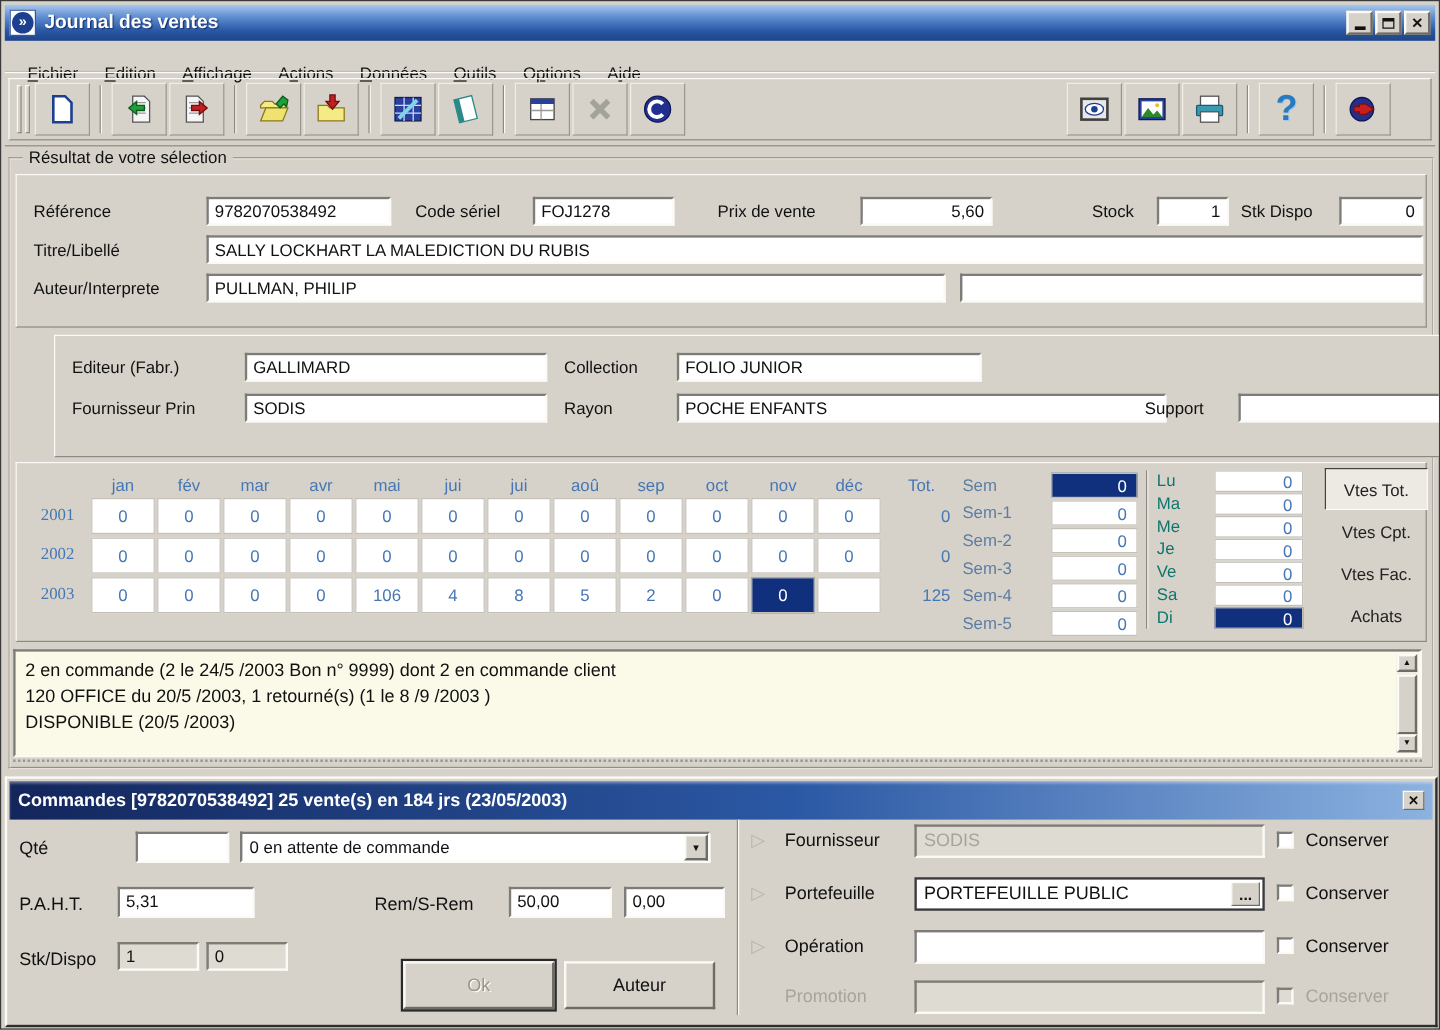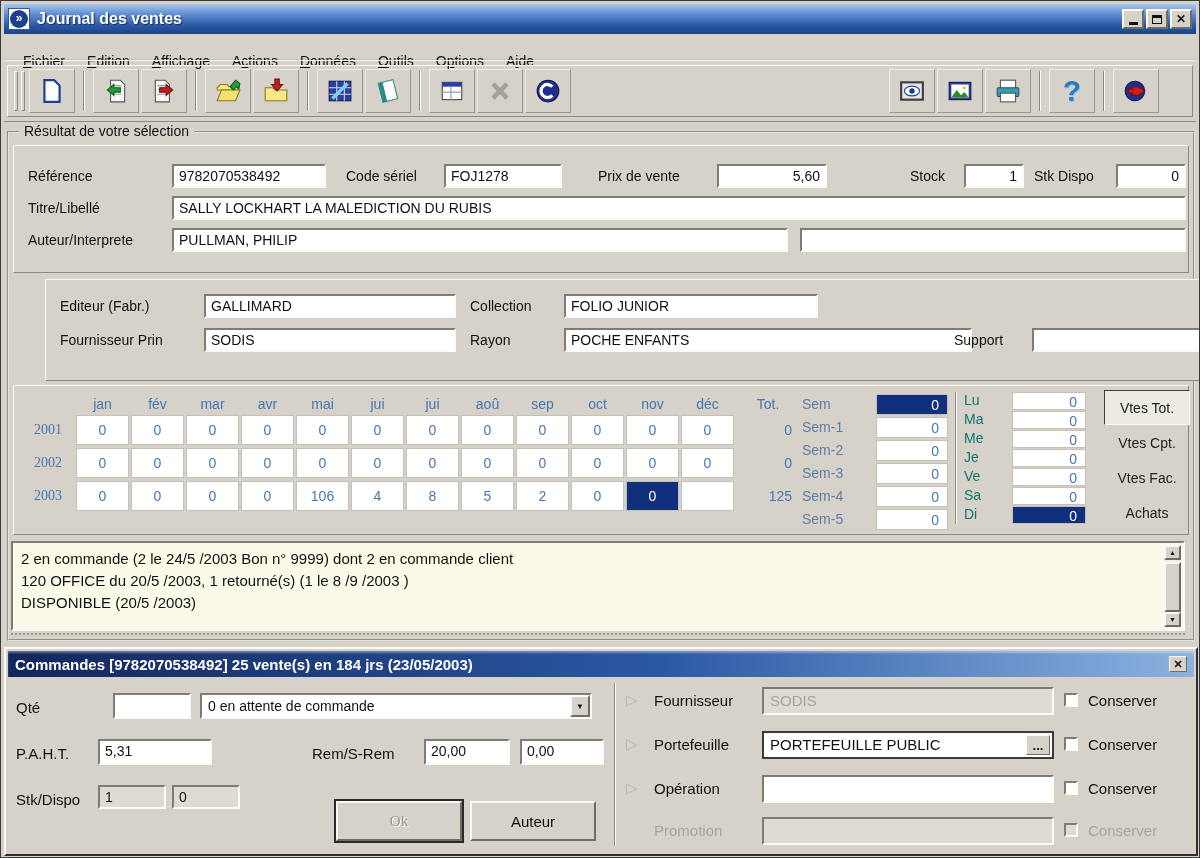--- a/index.html
+++ b/index.html
@@ -67,32 +67,32 @@
     border:2px solid;border-color:#7e7c77 #fbfaf6 #fbfaf6 #7e7c77;padding:5px 24px 0 8px;}
   .iline{font-size:15px;line-height:1.45;white-space:nowrap;overflow:hidden;}
   .sb{position:absolute;right:2px;top:2px;bottom:2px;width:17px;background:#efede6;display:flex;flex-direction:column;}
   .sb-btn{height:16px;display:flex;align-items:center;justify-content:center;font-size:7px;color:#111;}
   .sb-thumb{height:52px;margin-top:2px;}
   .sb-spacer{flex:1;}
   .strip{position:absolute;left:2px;top:500px;width:1174px;height:5px;border-top:2px dotted #9a968e;}
   
   .cmd{position:absolute;left:3px;top:646px;width:1194px;height:209px;background:#d6d2ca;
     border:2px solid;border-color:#fbfaf6 #2e2e2e #2e2e2e #fbfaf6;}
-  .cmd-title{position:absolute;left:2px;top:2px;right:2px;height:26px;display:flex;align-items:center;padding:12px 7px;
+  .cmd-title{position:absolute;left:2px;top:2px;right:2px;height:32px;display:flex;align-items:center;padding:12px 7px;
     background:linear-gradient(90deg,#13265c 0%,#2b58a4 55%,#8cb2e0 100%);
     box-shadow:inset 0 2px 2px rgba(255,255,255,.35);color:#fff;font-weight:bold;font-size:15px;}
   .cmd-close{margin-left:auto;width:18px;height:16px;background:#d6d2ca;border:1px solid;border-color:#fbfaf6 #6e6c66 #6e6c66 #fbfaf6;
     color:#111;font-size:11px;font-weight:bold;display:flex;align-items:center;justify-content:center;}
   .cmd-divider{position:absolute;left:608px;top:34px;bottom:8px;width:2px;border-left:1px solid #8e8a82;border-right:1px solid #fbfaf6;}
   .combo{position:absolute;left:194px;top:44px;width:392px;height:26px;display:flex;background:#fff;
     border:2px solid;border-color:#7e7c77 #fbfaf6 #fbfaf6 #7e7c77;}
   .combo-text{flex:1;font-size:14px;padding:3px 6px;white-space:nowrap;overflow:hidden;}
   .combo-btn{width:20px;display:flex;align-items:center;justify-content:center;font-size:8px;}
   .btn{position:absolute;display:flex;align-items:center;justify-content:center;font-size:15px;cursor:default;}
-  .btn.default{box-shadow:0 0 0 2px #2a2a2a;font-family:Liberation Serif, serif;}
+  .btn.default{box-shadow:0 0 0 2px #2a2a2a;}
   .btn.disabled{color:#9a968e;text-shadow:1px 1px 0 #fbfaf6;}
   .ul-first::first-letter{text-decoration:underline;}
   .crow{position:absolute;left:612px;right:8px;height:28px;}
   .carrow{position:absolute;left:8px;top:4px;font-size:15px;color:#b8b4ac;}
   .clbl{position:absolute;left:36px;top:5px;font-size:15px;}
   .cfld{position:absolute;left:144px;top:0;width:292px;height:28px;background:#fff;font-size:15px;padding:3px 6px;
     border:2px solid;border-color:#7e7c77 #fbfaf6 #fbfaf6 #7e7c77;white-space:nowrap;overflow:hidden;}
   .cfld.dis{background:#dedbd3;color:#a8a49c;}
   .cfld.focus{border-color:#3a3a3a;}
   .browse{position:absolute;right:2px;top:2px;width:24px;height:20px;display:flex;align-items:center;justify-content:center;
@@ -429,21 +429,21 @@
     <span class="lbl" style="left:10px;top:50px;font-size:15px">Qté</span>
     <span class="fld" style="left:107px;top:44px;width:78px;height:26px"></span>
     <span class="combo">
       <span class="combo-text">0 en attente de commande</span>
       <span class="combo-btn raised">▼</span>
     </span>
 
     <span class="lbl" style="left:10px;top:96px;font-size:15px">P.A.H.T.</span>
     <span class="fld" style="left:92px;top:90px;width:114px;height:26px">5,31</span>
     <span class="lbl" style="left:306px;top:96px;font-size:15px">Rem/S-Rem</span>
-    <span class="fld" style="left:418px;top:90px;width:86px;height:26px">20,00</span>
+    <span class="fld" style="left:418px;top:90px;width:86px;height:26px">50,00</span>
     <span class="fld" style="left:514px;top:90px;width:84px;height:26px">0,00</span>
 
     <span class="lbl" style="left:10px;top:142px;font-size:15px">Stk/Dispo</span>
     <span class="fld" style="left:92px;top:136px;width:68px;height:24px;background:#dedbd3">1</span>
     <span class="fld" style="left:166px;top:136px;width:68px;height:24px;background:#dedbd3">0</span>
 
     <span class="btn raised default disabled ul-first" style="left:330px;top:152px;width:126px;height:40px">Ok</span>
     <span class="btn raised ul-first" style="left:464px;top:152px;width:126px;height:40px">Auteur</span>
 
     <div id="crows">

